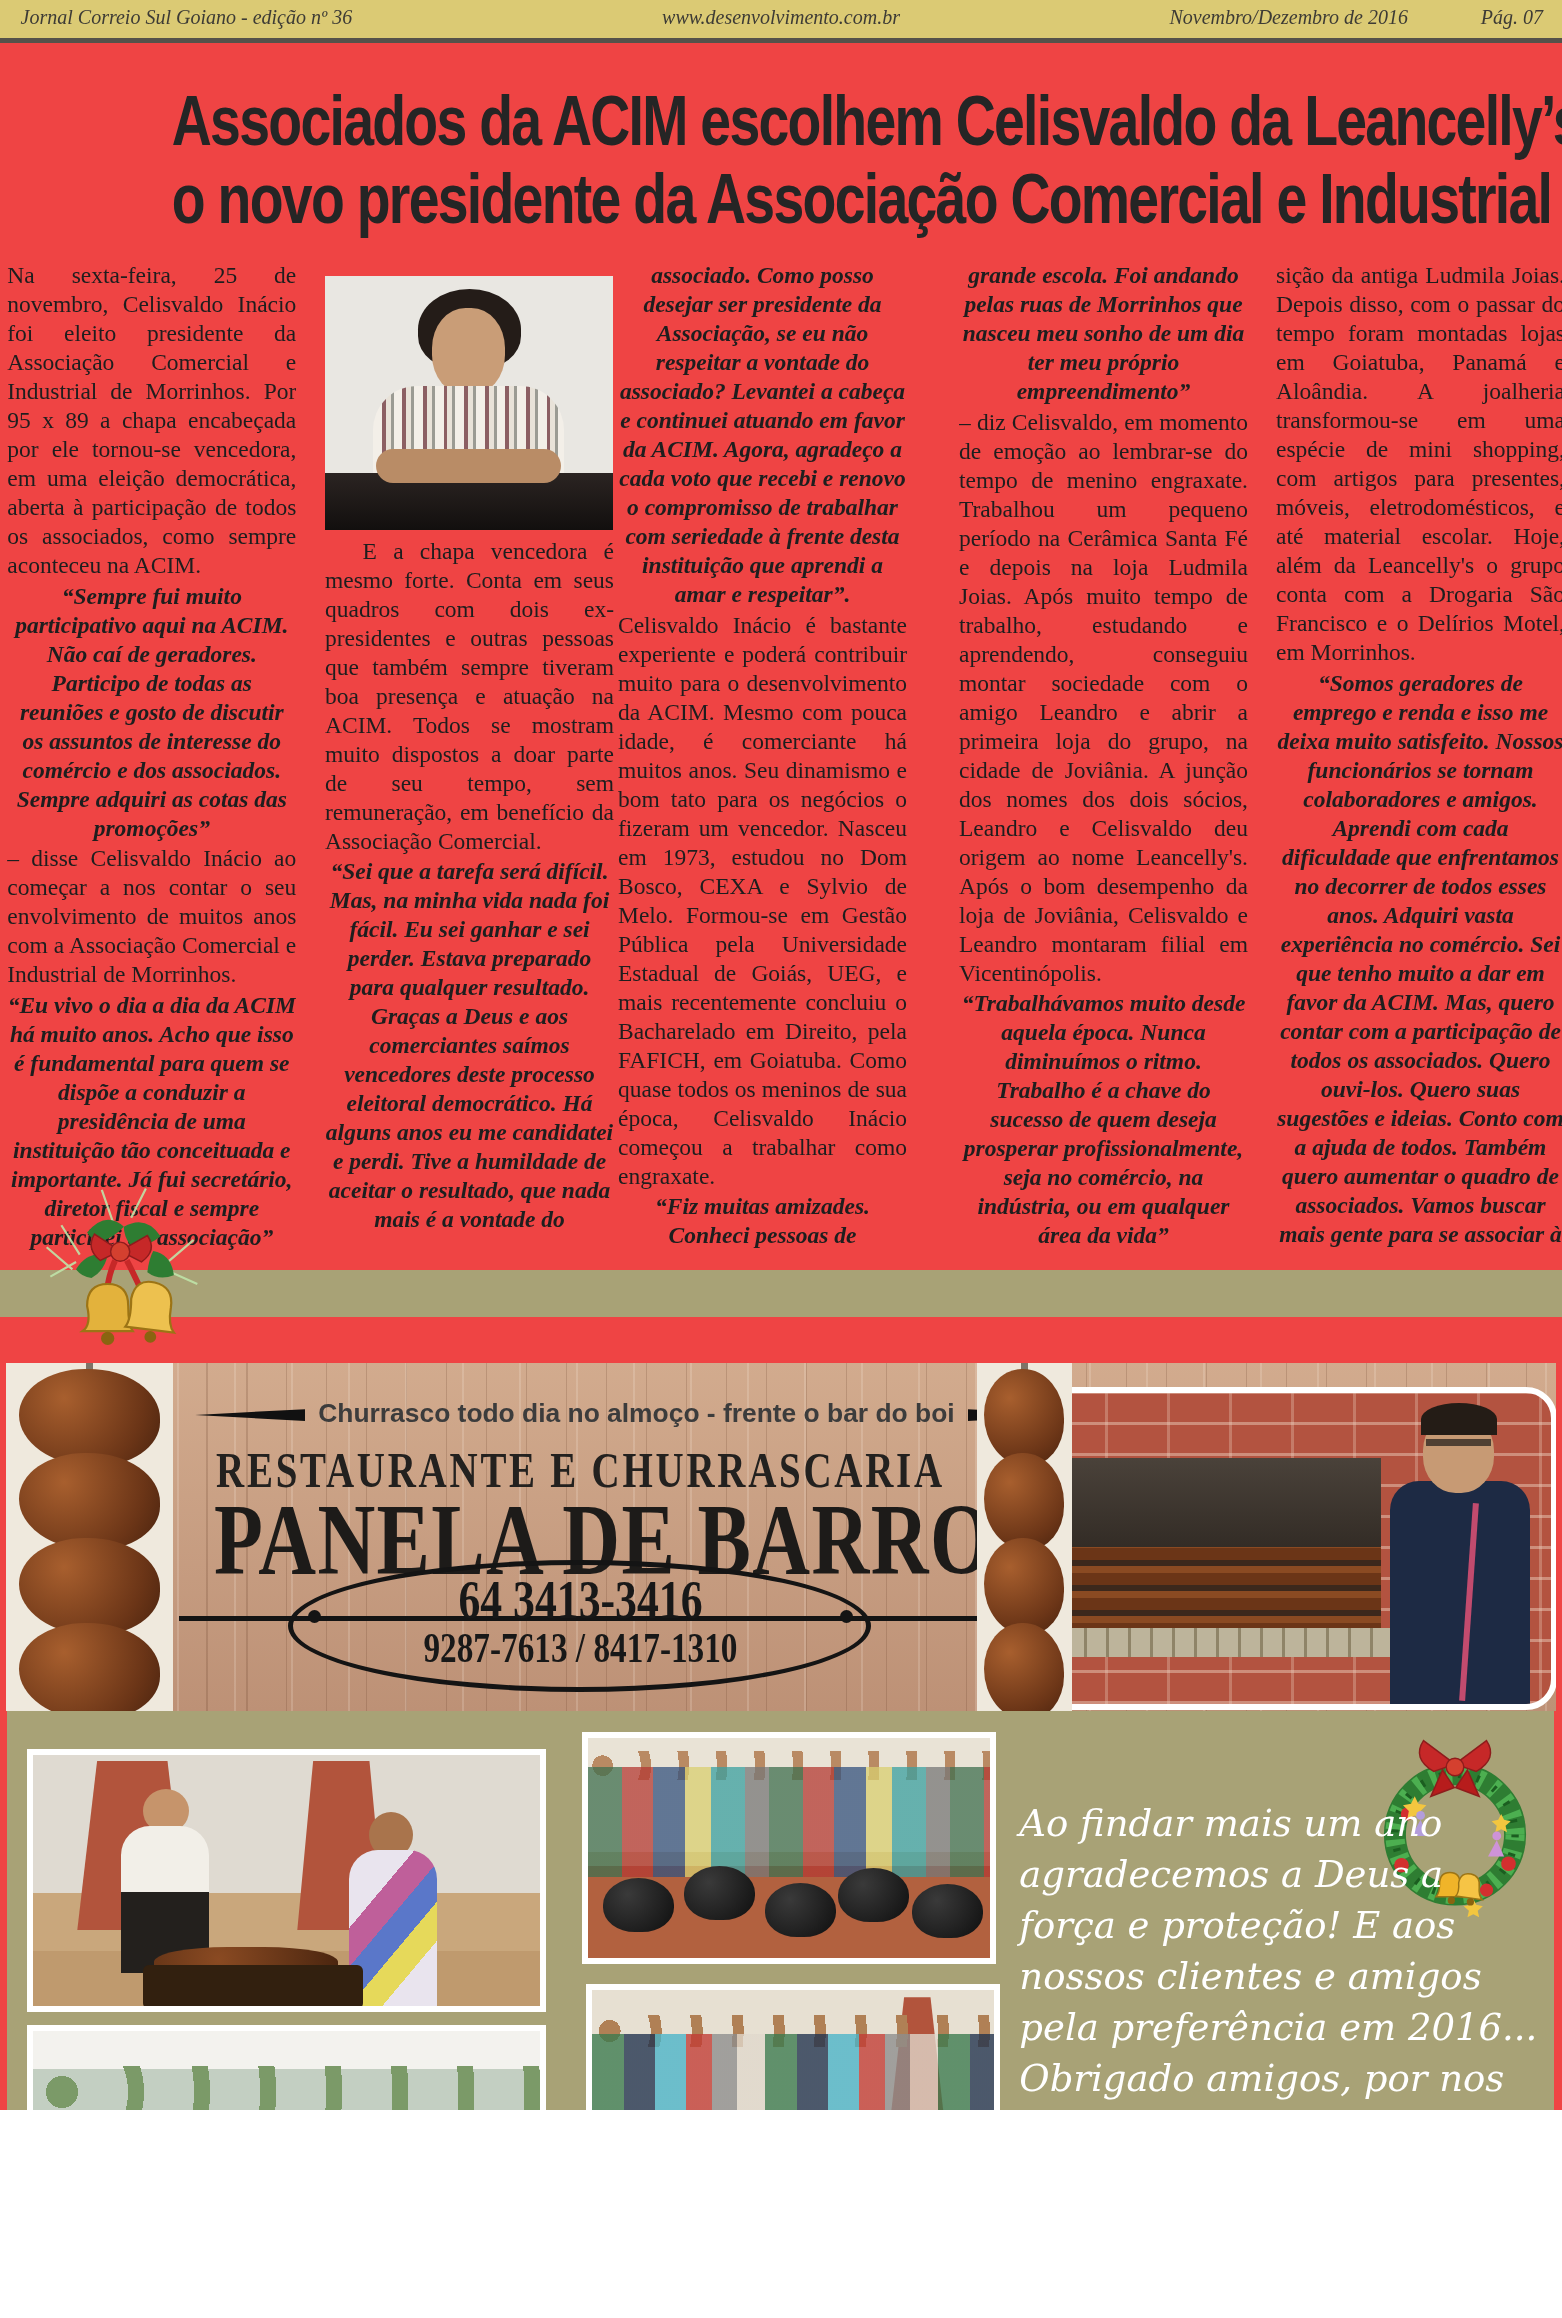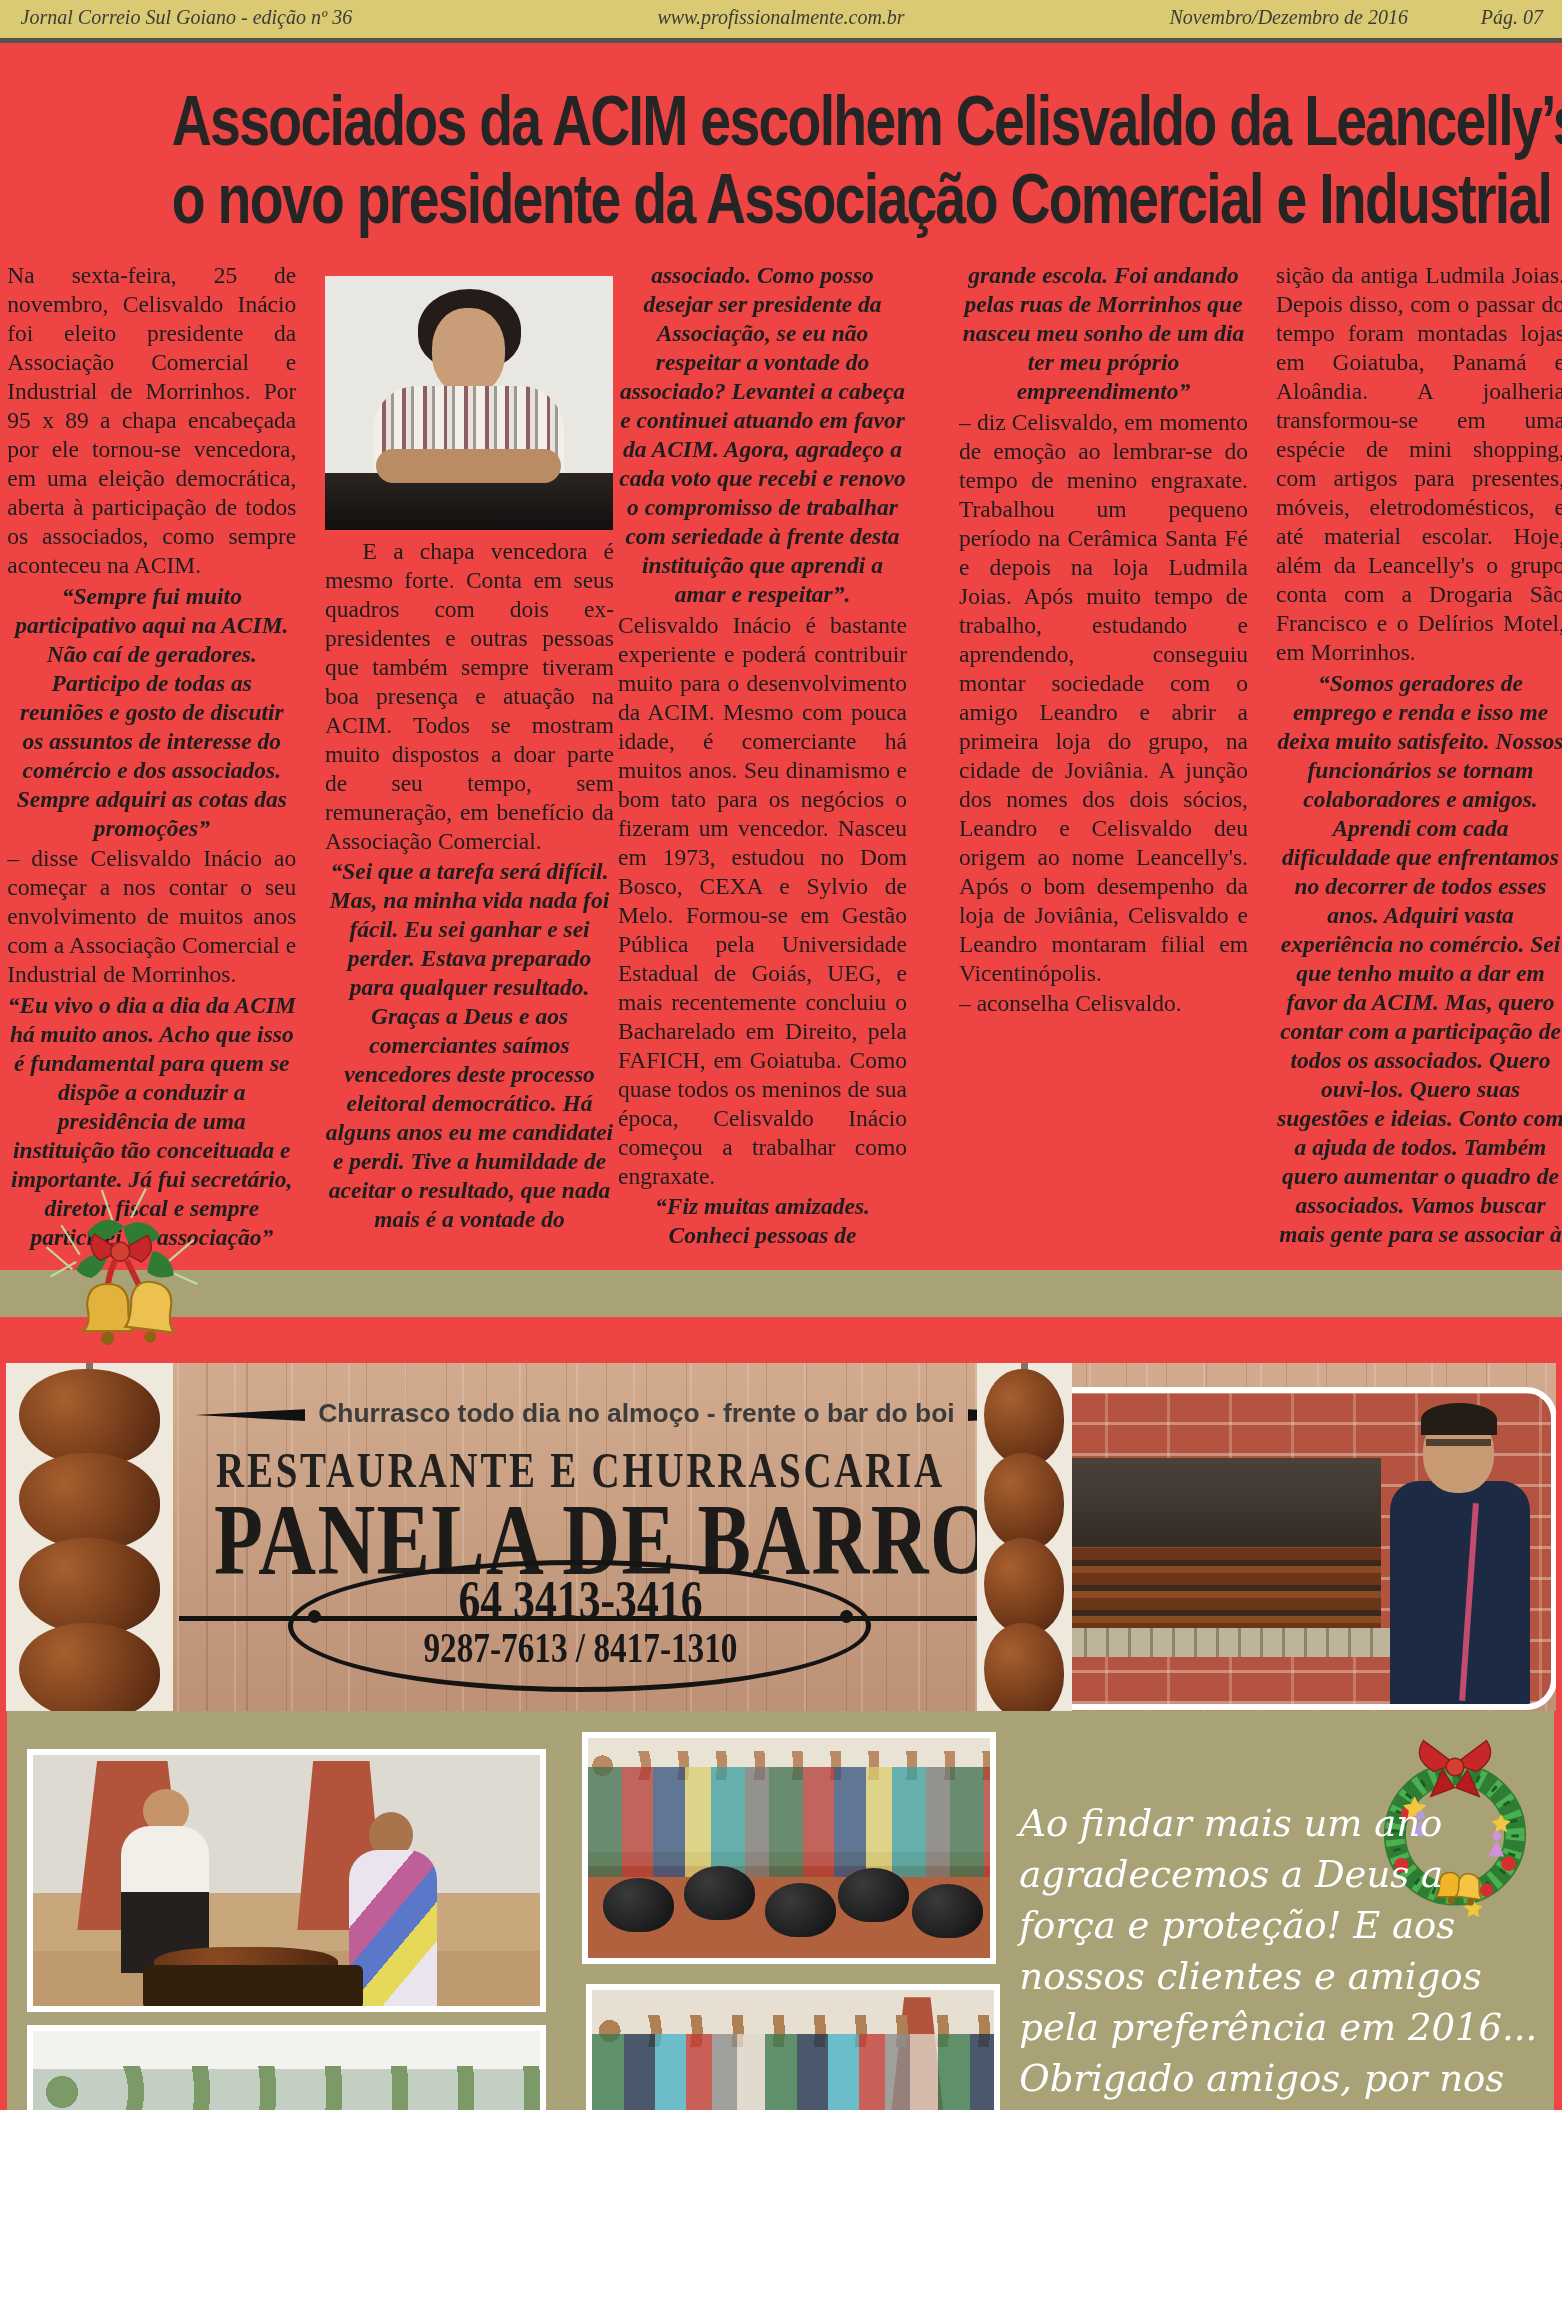--- a/index.html
+++ b/index.html
@@ -164,21 +164,21 @@
   .gline{font-size:37px;line-height:51px;white-space:nowrap;}
   .gline.centered{text-align:center;}
 </style>
 </head>
 <body>
 
 <div id="page">
 
   <div class="masthead">
     <span class="mh-left">Jornal Correio Sul Goiano - edição nº 36</span>
-    <span class="mh-center">www.profissionalmente.com.br</span>
+    <span class="mh-center">www.desenvolvimento.com.br</span>
     <span class="mh-date">Novembro/Dezembro de 2016</span>
     <span class="mh-page">Pág. 07</span>
   </div>
 
   <div class="headline">
     <div>Associados da ACIM escolhem Celisvaldo da Leancelly’s</div>
     <div>o novo presidente da Associação Comercial e Industrial</div>
   </div>
 
   <div class="col" id="col-0">
@@ -204,20 +204,21 @@
   </div>
 
   <div class="col" id="col-2">
       <p class="q">associado. Como posso desejar ser presidente da Associação, se eu não respeitar a vontade do associado? Levantei a cabeça e continuei atuando em favor da ACIM. Agora, agradeço a cada voto que recebi e renovo o compromisso de trabalhar com seriedade à frente desta instituição que aprendi a amar e respeitar”.</p>
       <p class="p">Celisvaldo Inácio é bastante experiente e poderá contribuir muito para o desenvolvimento da ACIM. Mesmo com pouca idade, é comerciante há muitos anos. Seu dinamismo e bom tato para os negócios o fizeram um vencedor. Nasceu em 1973, estudou no Dom Bosco, CEXA e Sylvio de Melo. Formou-se em Gestão Pública pela Universidade Estadual de Goiás, UEG, e mais recentemente concluiu o Bacharelado em Direito, pela FAFICH, em Goiatuba. Como quase todos os meninos de sua época, Celisvaldo Inácio começou a trabalhar como engraxate.</p>
       <p class="q">“Fiz muitas amizades. Conheci pessoas de pensamentos diferentes e aprendi a respeitar a todos. Foi uma</p>
     </div>
   <div class="col" id="col-3">
       <p class="q">grande escola. Foi andando pelas ruas de Morrinhos que nasceu meu sonho de um dia ter meu próprio empreendimento”</p>
       <p class="p">– diz Celisvaldo, em momento de emoção ao lembrar-se do tempo de menino engraxate. Trabalhou um pequeno período na Cerâmica Santa Fé e depois na loja Ludmila Joias. Após muito tempo de trabalho, estudando e aprendendo, conseguiu montar sociedade com o amigo Leandro e abrir a primeira loja do grupo, na cidade de Joviânia. A junção dos nomes dos dois sócios, Leandro e Celisvaldo deu origem ao nome Leancelly's. Após o bom desempenho da loja de Joviânia, Celisvaldo e Leandro montaram filial em Vicentinópolis.</p>
+      <p class="q">“Trabalhávamos muito desde aquela época. Nunca diminuímos o ritmo. Trabalho é a chave do sucesso de quem deseja prosperar profissionalmente, seja no comércio, na indústria, ou em qualquer área da vida”</p>
       <p class="p">– aconselha Celisvaldo.</p>
     </div>
   <div class="col" id="col-4">
       <p class="p">sição da antiga Ludmila Joias. Depois disso, com o passar do tempo foram montadas lojas em Goiatuba, Panamá e Aloândia. A joalheria transformou-se em uma espécie de mini shopping, com artigos para presentes, móveis, eletrodomésticos, e até material escolar. Hoje, além da Leancelly's o grupo conta com a Drogaria São Francisco e o Delírios Motel, em Morrinhos.</p>
       <p class="q">“Somos geradores de emprego e renda e isso me deixa muito satisfeito. Nossos funcionários se tornam colaboradores e amigos. Aprendi com cada dificuldade que enfrentamos no decorrer de todos esses anos. Adquiri vasta experiência no comércio. Sei que tenho muito a dar em favor da ACIM. Mas, quero contar com a participação de todos os associados. Quero ouvi-los. Quero suas sugestões e ideias. Conto com a ajuda de todos. Também quero aumentar o quadro de associados. Vamos buscar mais gente para se associar à ACIM”</p>
     </div>
 
   <div class="band"></div>
 
   <svg class="bells" viewBox="0 0 215 280">

